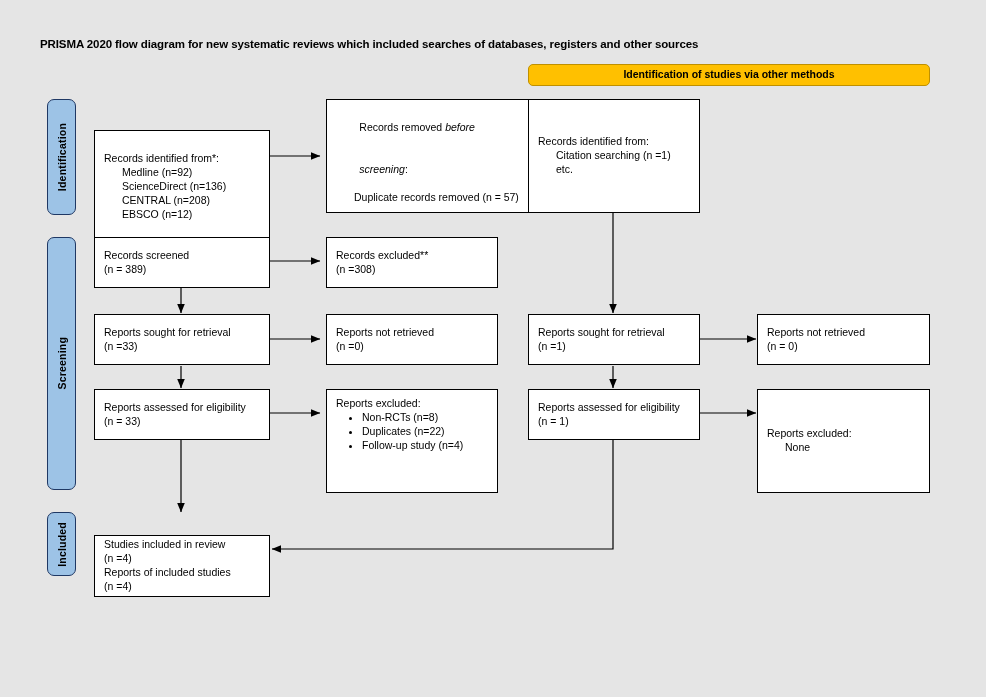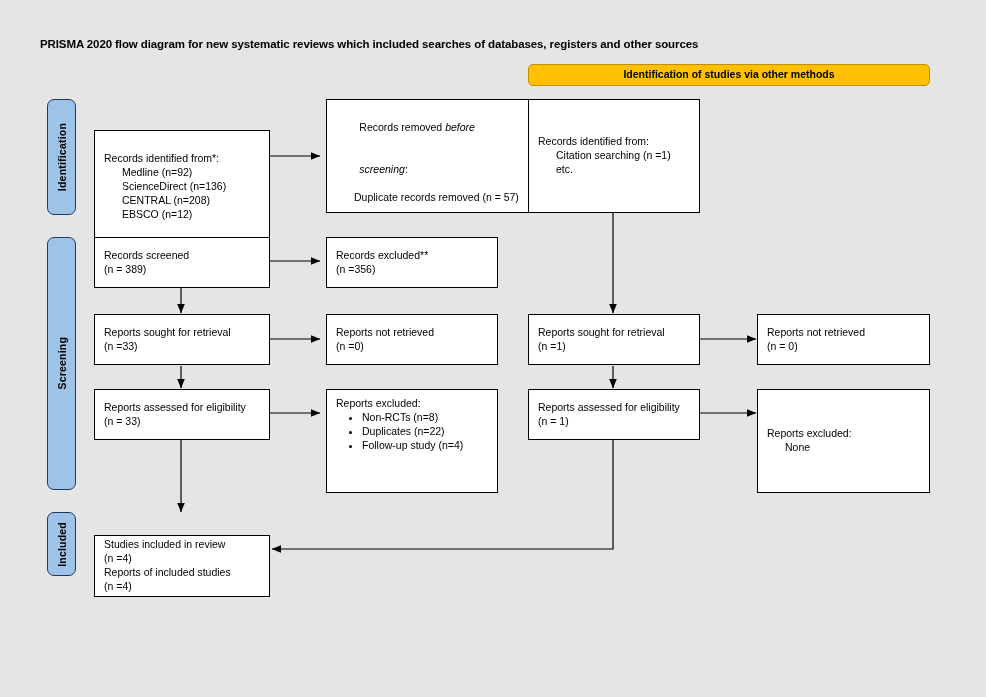--- a/index.html
+++ b/index.html
@@ -181,21 +181,21 @@
   <div class="node" style="left:94px; top:237px; width:176px; height:51px;">
     <div class="vcenter">
       <div class="line">Records screened</div>
       <div class="line">(n = 389)</div>
     </div>
   </div>
 
   <div class="node" style="left:326px; top:237px; width:172px; height:51px;">
     <div class="vcenter">
       <div class="line">Records excluded**</div>
-      <div class="line">(n =356)</div>
+      <div class="line">(n =308)</div>
     </div>
   </div>
 
   <div class="node" style="left:94px; top:314px; width:176px; height:51px;">
     <div class="vcenter">
       <div class="line">Reports sought for retrieval</div>
       <div class="line">(n =33)</div>
     </div>
   </div>
 

